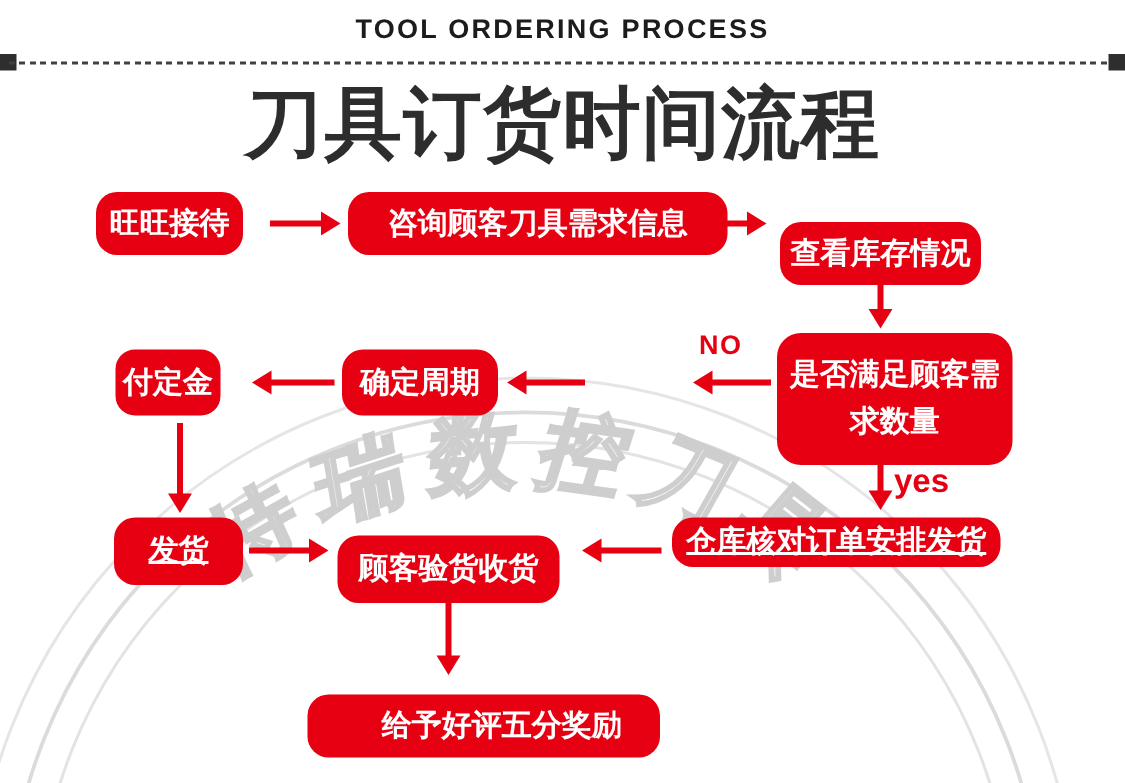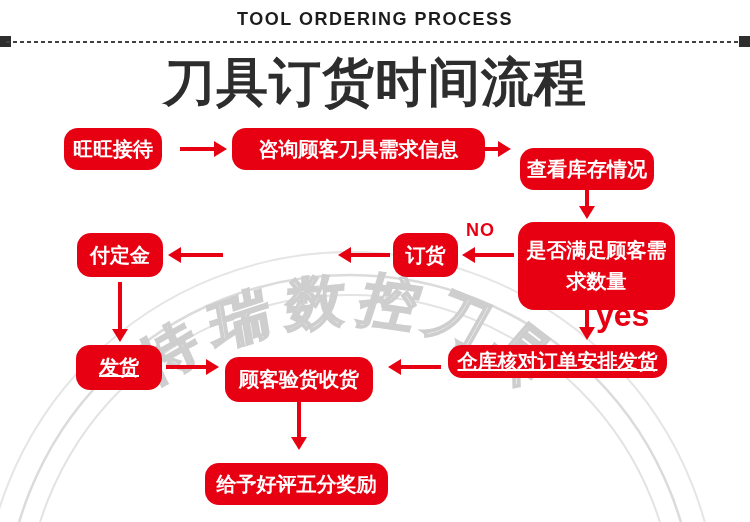--- a/index.html
+++ b/index.html
@@ -50,21 +50,21 @@
   .arrow-left::before{content:"";position:absolute;left:11px;right:0;top:6px;height:4px;background:var(--red);}
   .arrow-left::after{content:"";position:absolute;left:0;top:0;width:0;height:0;
     border-right:13px solid var(--red);border-top:8px solid transparent;border-bottom:8px solid transparent;}
   .arrow-down{width:16px;}
   .arrow-down::before{content:"";position:absolute;top:0;bottom:11px;left:6px;width:4px;background:var(--red);}
   .arrow-down::after{content:"";position:absolute;bottom:0;left:0;width:0;height:0;
     border-top:13px solid var(--red);border-left:8px solid transparent;border-right:8px solid transparent;}
   
   .edge-label{position:absolute;z-index:2;color:var(--red);font-weight:700;}
   .edge-label.no{left:466px;top:220px;font-size:18px;letter-spacing:1px;}
-  .edge-label.yes{left:596px;top:297px;font-size:32px;}
+  .edge-label.yes{left:596px;top:308px;font-size:22px;}
 </style>
 </head>
 <body>
 
 <div class="page" style="--red: #e60012; --ink: #2d2d2d;">
 
   <svg class="watermark" viewBox="0 0 750 522" aria-hidden="true">
     <circle class="ring" cx="350" cy="620" r="368"></circle>
     <circle class="ring ring2" cx="350" cy="620" r="345"></circle>
     <circle class="ring ring3" cx="350" cy="620" r="325"></circle>
@@ -83,29 +83,29 @@
     <span class="sq sq-l"></span>
     <span class="dash"></span>
     <span class="sq sq-r"></span>
   </div>
   <h1 class="title">刀具订货时间流程</h1>
 
   <div class="node" style="left:64px;top:128px;width:98px;height:42px;">旺旺接待</div>
   <div class="node" style="left:232px;top:128px;width:253px;height:42px;">咨询顾客刀具需求信息</div>
   <div class="node" style="left:520px;top:128px;width:134px;height:42px;margin-top:20px;">查看库存情况</div>
 
-  <div class="node" style="left:77px;top:233px;width:86px;height:44px;">付定金</div>
-  <div class="node" style="left:393px;top:233px;width:65px;height:44px;">订货</div>
+  <div class="node" style="left:77px;top:233px;width:70px;height:44px;border-radius:13px;">付定金</div>
+  <div class="node" style="left:228px;top:233px;width:104px;height:44px;">确定周期</div>
   <div class="node big" style="left:518px;top:222px;width:141px;height:88px;padding:0 8px;">是否满足顾客需求数量</div>
 
   <div class="node" style="left:76px;top:345px;width:86px;height:45px;text-decoration:underline;">发货</div>
   <div class="node" style="left:225px;top:345px;width:148px;height:45px;margin-top:12px;">顾客验货收货</div>
   <div class="node" style="left:448px;top:345px;width:219px;height:33px;text-decoration:underline;">仓库核对订单安排发货</div>
 
-  <div class="node" style="left:205px;top:463px;width:183px;height:42px;">给予好评五分奖励</div>
+  <div class="node" style="left:205px;top:463px;width:211px;height:42px;padding-left:24px;">给予好评五分奖励</div>
 
   <div class="arrow arrow-right" style="left:180px;top:141px;width:47px;"></div>
   <div class="arrow arrow-right" style="left:463px;top:141px;width:48px;"></div>
 
   <div class="arrow arrow-down" style="left:579px;top:177px;height:42px;"></div>
 
   <div class="arrow arrow-left" style="left:462px;top:247px;width:52px;"></div>
   <div class="arrow arrow-left" style="left:338px;top:247px;width:52px;"></div>
   <div class="arrow arrow-left" style="left:168px;top:247px;width:55px;"></div>
 

